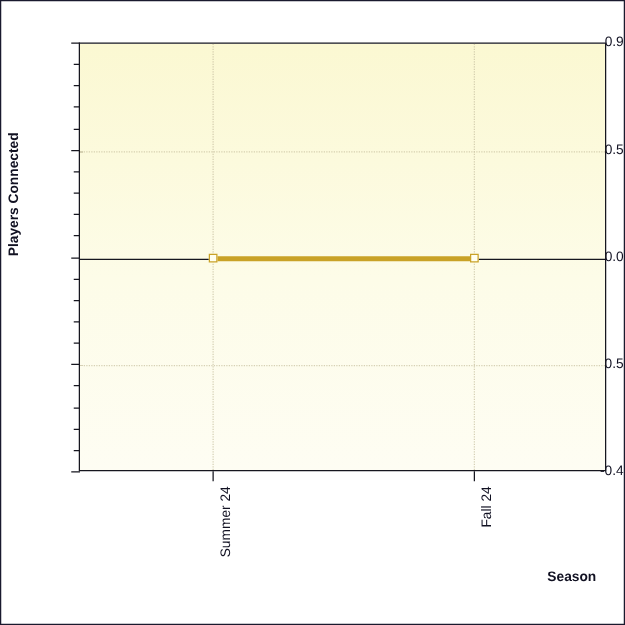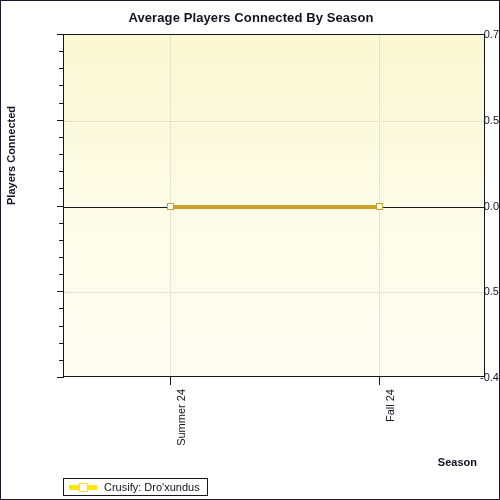--- a/index.html
+++ b/index.html
@@ -199,31 +199,30 @@
     font-size: 11px;
     color: #111122;
     white-space: nowrap;
   }
 </style>
 </head>
 <body>
 
 <div id="chart-root">
 
-  <div class="chart-title">Average Players Connected By Season</div>
 
   <div>
 
     <div class="y-tick-major" style="top:33px;"></div>
     <div class="y-tick-major" style="top:118.75px;"></div>
     <div class="y-tick-major" style="top:204.5px;"></div>
     <div class="y-tick-major" style="top:290.25px;"></div>
     <div class="y-tick-major" style="top:376px;"></div>
 
-    <div class="y-tick-label" style="top:33px;">0.7</div>
+    <div class="y-tick-label" style="top:33px;">0.9</div>
     <div class="y-tick-label" style="top:118.75px;">0.5</div>
     <div class="y-tick-label" style="top:204.5px;">0.0</div>
     <div class="y-tick-label" style="top:290.25px;">-0.5</div>
     <div class="y-tick-label" style="top:376px;">-0.4</div>
 
     <div class="y-tick-minor" style="top:50.15px;"></div>
     <div class="y-tick-minor" style="top:67.3px;"></div>
     <div class="y-tick-minor" style="top:84.45px;"></div>
     <div class="y-tick-minor" style="top:101.6px;"></div>
     <div class="y-tick-minor" style="top:135.9px;"></div>
@@ -260,21 +259,14 @@
   <div>
     <div class="x-tick" style="left:169px;"></div>
     <div class="x-tick" style="left:378px;"></div>
 
     <div class="x-tick-label" style="left:174px;">Summer 24</div>
     <div class="x-tick-label" style="left:383px;">Fall 24</div>
 
     <div class="x-axis-title">Season</div>
   </div>
 
-  <div class="legend-box">
-    <span class="legend-swatch">
-      <span class="legend-swatch-line"></span>
-      <span class="legend-swatch-marker"></span>
-    </span>
-    <span class="legend-label">Crusify: Dro'xundus</span>
-  </div>
 
 </div>
 
 </body></html>

